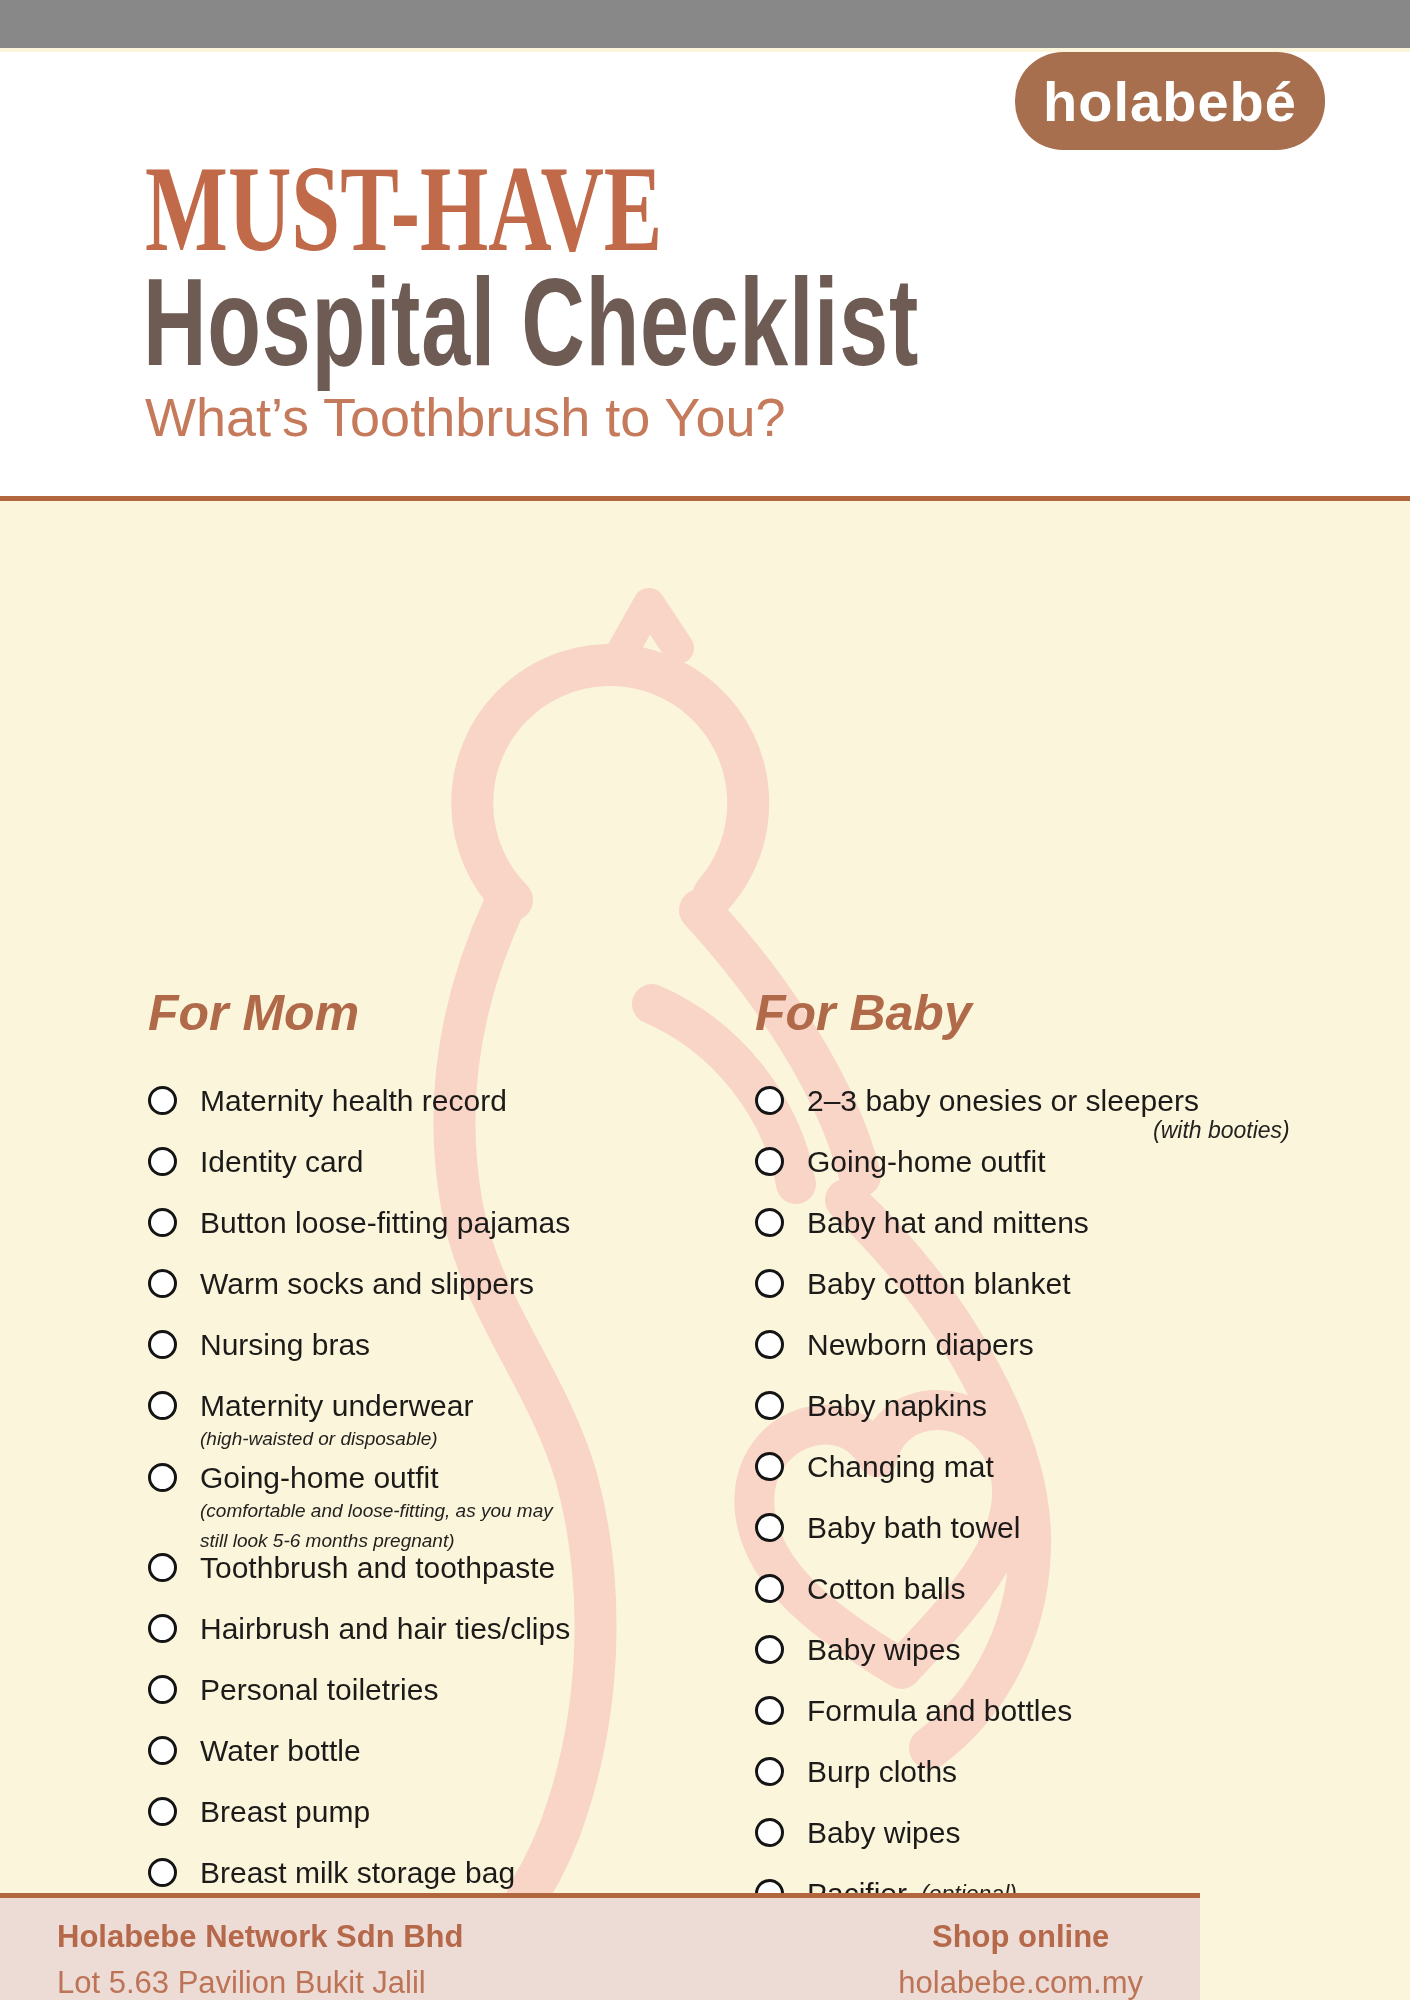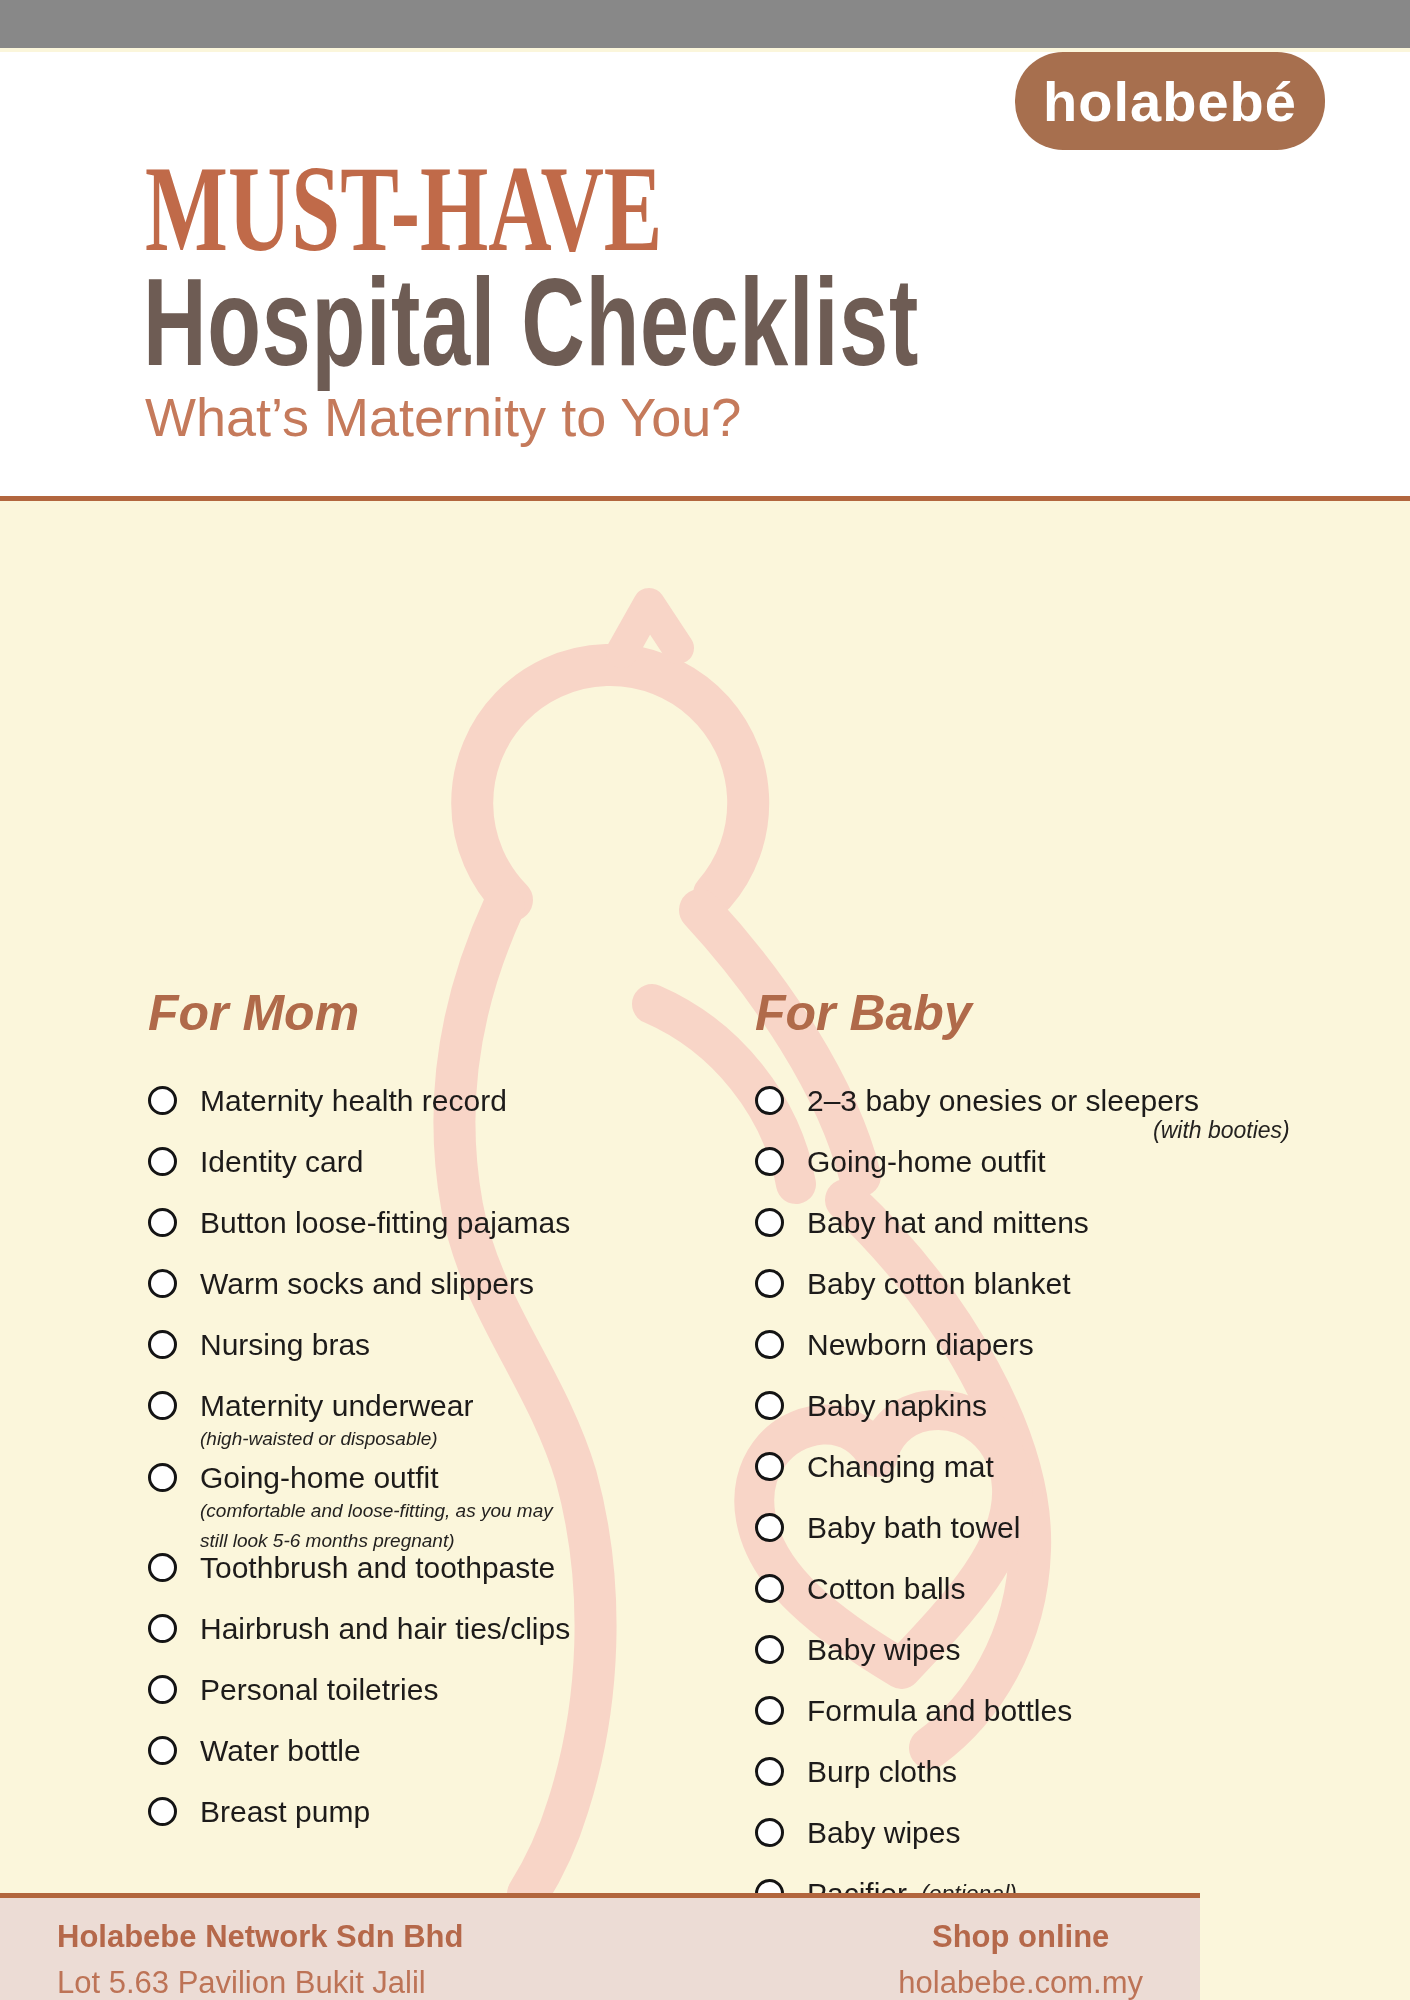--- a/index.html
+++ b/index.html
@@ -49,21 +49,21 @@
 <body>
 
 <div class="page">
 
   <div class="header">
     <div class="logo-badge">
       <span>holabebé</span>
     </div>
     <div class="eyebrow">MUST-HAVE</div>
     <div class="main-title">Hospital Checklist</div>
-    <div class="subtitle">What’s Maternity to You?</div>
+    <div class="subtitle">What’s Toothbrush to You?</div>
   </div>
   <div class="divider"></div>
 
   <div class="body-area">
 
     <svg class="figure-art" viewBox="0 0 1410 2000" xmlns="http://www.w3.org/2000/svg">
       <g fill="none" stroke="#f8d5c7" stroke-linecap="round" stroke-linejoin="round">
         <path stroke-width="42" d="M 512,852 A 138,138 0 1 1 714,846"></path>
         <path stroke-width="32" d="M 622,604 L 649,556 L 678,600"></path>
         <path stroke-width="42" d="M 700,862 C 772,940 838,1040 860,1128"></path>
@@ -123,20 +123,24 @@
             <span class="item-label">Personal toiletries</span>
           </div>
           <div class="item">
             <span class="ck"></span>
             <span class="item-label">Water bottle</span>
           </div>
           <div class="item">
             <span class="ck"></span>
             <span class="item-label">Breast pump</span>
           </div>
+          <div class="item">
+            <span class="ck"></span>
+            <span class="item-label">Breast milk storage bag</span>
+          </div>
         </div>
       <div class="sec-heading pp">Postpartum Essentials</div>
       <div id="list-postpartum">
           <div class="item">
             <span class="ck"></span>
             <span class="item-label">Heavy-duty maternity pads</span>
           </div>
         </div>
     </div>
 

